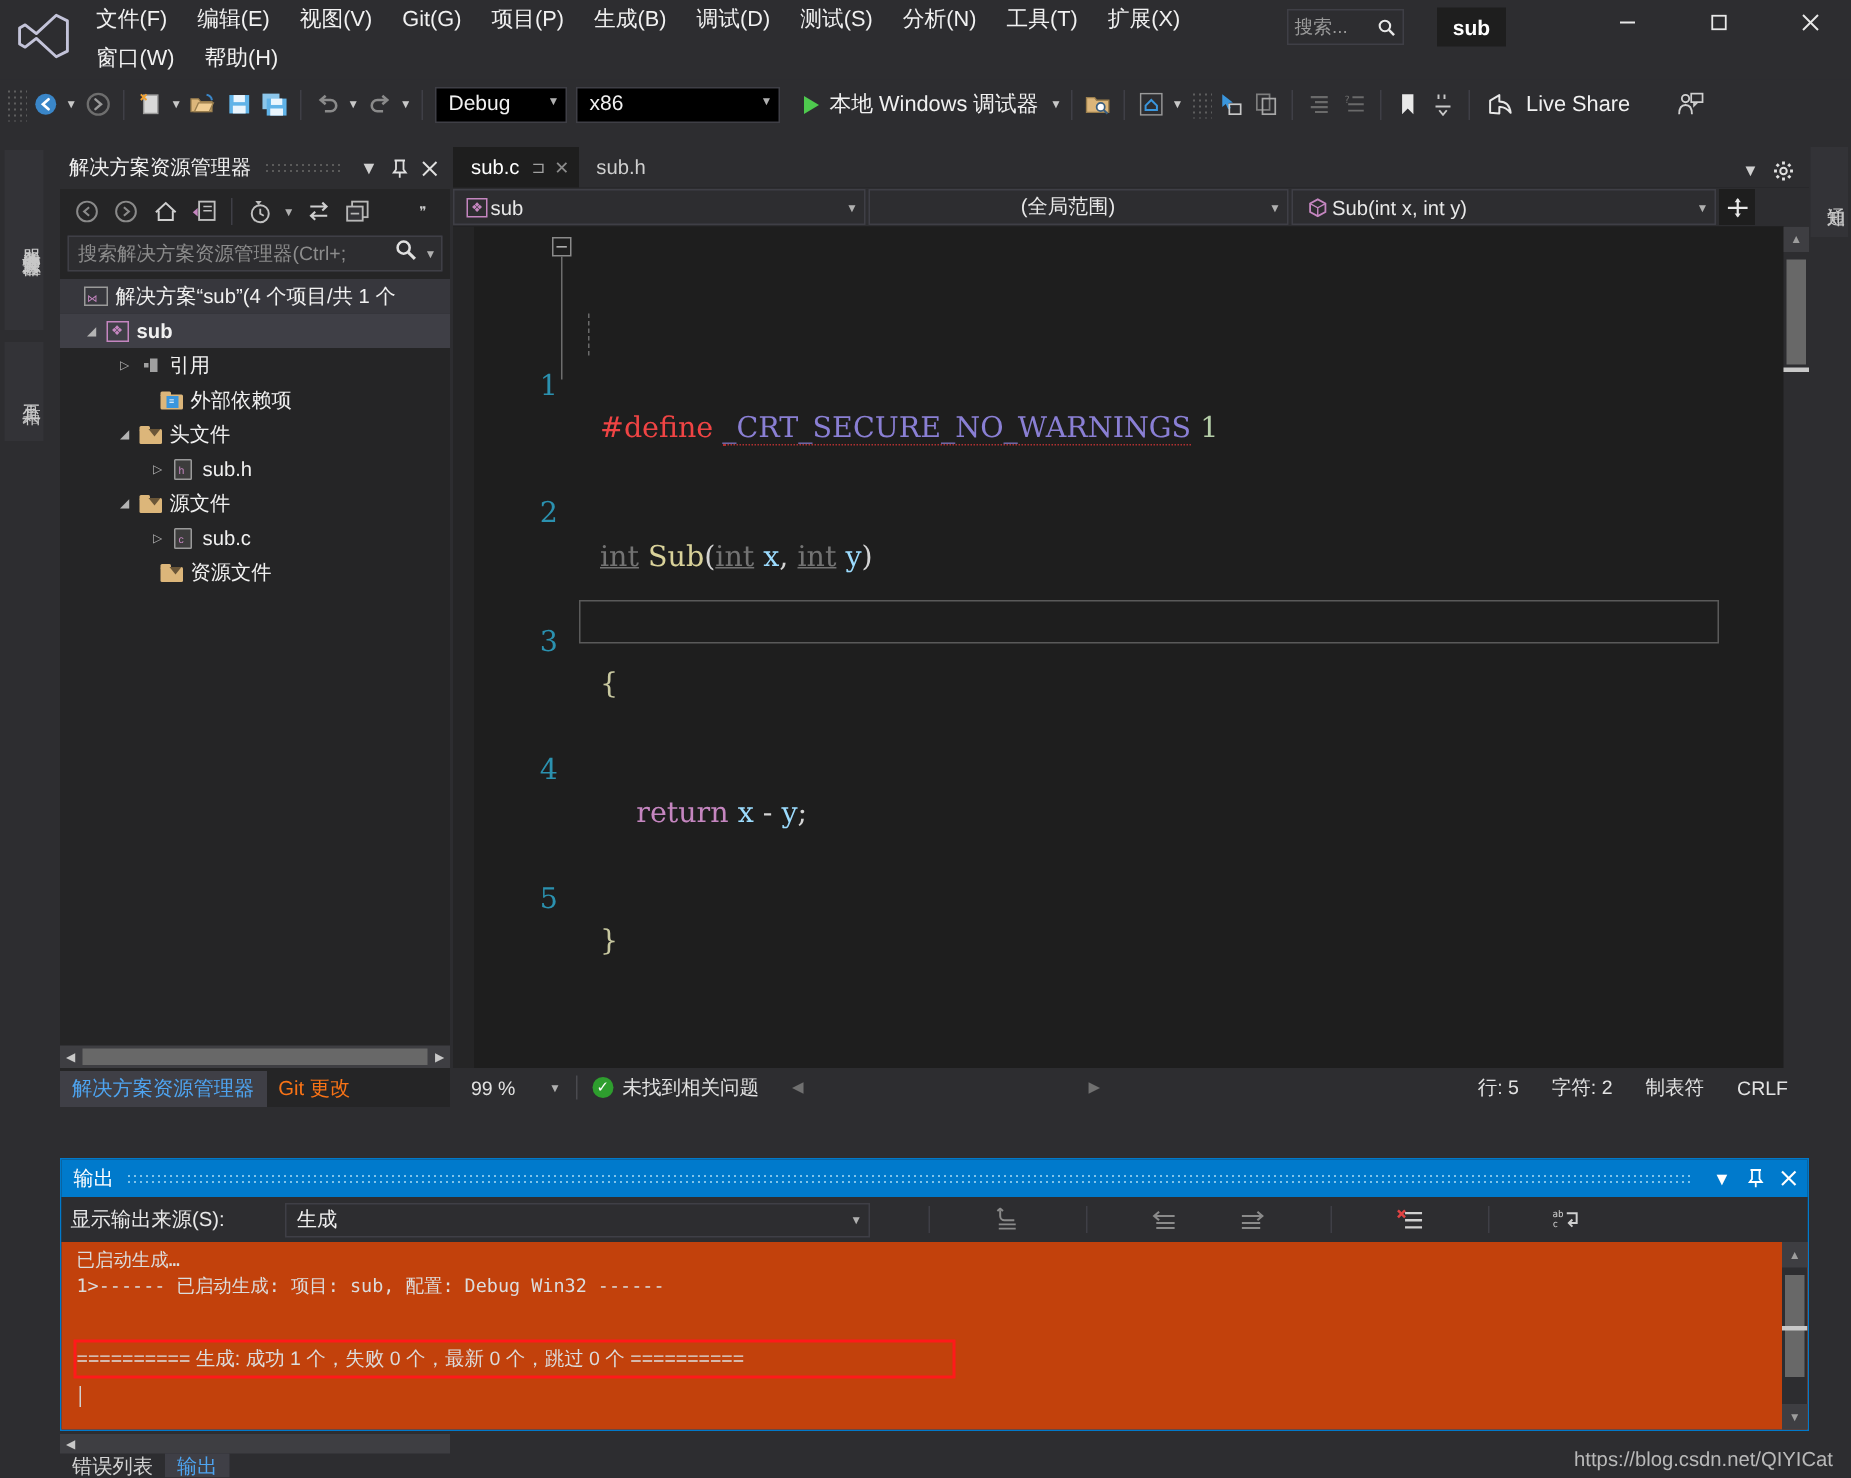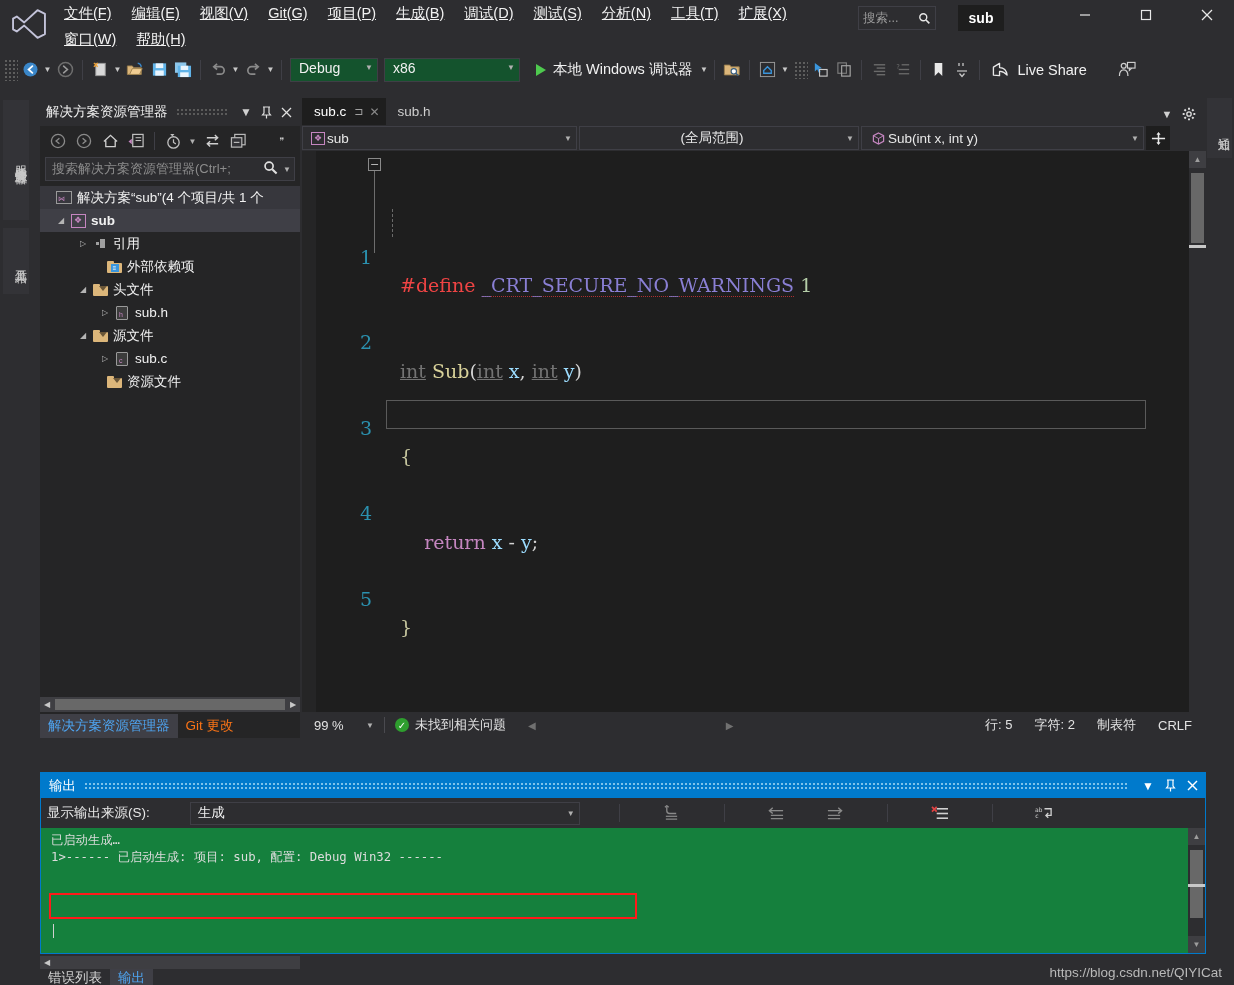--- a/index.html
+++ b/index.html
@@ -9,21 +9,21 @@
     font-family:"Liberation Sans","DejaVu Sans",sans-serif;
     color:#f1f1f1;
     -webkit-font-smoothing:antialiased;
   }
   #app{ position:relative; width:1234px; height:985px; background:#2d2d30; }
 
   
   .titlebar{ position:absolute; left:0; top:0; width:1234px; height:53px; background:#2d2d30; }
   .vslogo{ position:absolute; left:12px; top:7px; width:34px; height:34px; }
   .menuwrap{ position:absolute; left:54px; top:0; width:790px; height:53px;
-             display:flex; flex-wrap:wrap; align-content:flex-start;text-decoration:underline; }
+             display:flex; flex-wrap:wrap; align-content:flex-start; }
   .menuitem{ height:26px; line-height:26px; padding:0 10px; font-size:14.5px; color:#f1f1f1;
              white-space:nowrap; cursor:default; }
 
   .searchbox{ position:absolute; left:858px; top:6px; width:78px; height:24px;
               border:1px solid #3f3f46; background:#2d2d30; display:flex; align-items:center;
               padding:0 4px; }
   .searchbox span{ font-size:12.5px; color:#9a9a9a; }
   .searchbox .mag{ margin-left:auto; }
 
   .projbadge{ position:absolute; left:958px; top:5px; width:46px; height:26px;
@@ -38,21 +38,21 @@
   .toolbar{ position:absolute; left:0; top:53px; width:1234px; height:33px;
             background:#2d2d30; display:flex; align-items:center; }
   .tb-grip{ width:14px; height:22px; margin-left:4px;
             background-image:radial-gradient(#6a6a6a 1px, transparent 1px);
             background-size:4px 4px; opacity:.8; }
   .tb-btn{ height:26px; min-width:24px; display:flex; align-items:center;
            justify-content:center; padding:0 3px; color:#d4d4d4; }
   .tb-sep{ width:1px; height:20px; background:#3f3f46; margin:0 5px; }
   .tb-caret{ width:11px; display:flex; align-items:center; justify-content:center;
              color:#c8c8c8; font-size:8px; }
-  .combo{ height:24px; border:1px solid #3f3f46; background:#14532d; display:flex;
+  .combo{ height:24px; border:1px solid #3f3f46; background:#000000; display:flex;
           align-items:center; padding:0 4px 4px 8px; font-size:14px; color:#f1f1f1; }
   .combo .cv{ white-space:nowrap; }
   .combo .ca{ margin-left:auto; padding-left:10px; font-size:8px; color:#b0b0b0; }
   .runbtn{ display:flex; align-items:center; height:26px; padding:0 6px; color:#f1f1f1;
            font-size:14.5px; white-space:nowrap; }
   .tri{ width:0;height:0;border-left:10px solid #4ec94e;border-top:6px solid transparent;
         border-bottom:6px solid transparent; margin-right:7px; }
   .liveshare{ display:flex; align-items:center; height:26px; padding:0 6px;
               font-size:14.5px; color:#f1f1f1; white-space:nowrap; }
 
@@ -200,21 +200,21 @@
   .out-hdr .hi{ width:22px; height:22px; display:flex; align-items:center;
                 justify-content:center; color:#fff; font-size:12px; }
   .out-tools{ height:30px; background:#2d2d30; display:flex; align-items:center; padding:0 6px;gap:32px; }
   .out-tools .lbl{ font-size:13.5px; color:#e8e8e8; margin-right:8px; white-space:nowrap; }
   .out-combo{ width:390px; height:23px; border:1px solid #3f3f46; background:#2d2d30;
               display:flex; align-items:center; padding:0 4px 0 7px; font-size:13.5px; color:#f1f1f1; }
   .out-combo .oc{ margin-left:auto; font-size:8px; color:#b0b0b0; }
   .out-tools .vsep{ width:1px; height:18px; background:#3f3f46; margin:0 7px; }
   .out-tools .oi{ width:26px; height:24px; display:flex; align-items:center;
                   justify-content:center; color:#9a9a9a; }
-  .out-body{ position:absolute; left:0; top:55px; right:0; bottom:0; background:#15803d;
+  .out-body{ position:absolute; left:0; top:55px; right:0; bottom:0; background:#c2410c;
              overflow:hidden; }
   .out-text{ position:absolute; left:10px; top:4px; right:30px;
              font-family:"DejaVu Sans Mono","Liberation Mono",monospace;
              font-size:12.3px; line-height:16.5px; color:#dcdcdc; white-space:pre; }
   .hl-box{ position:absolute; left:8px; top:65px; width:588px; height:26px;
            border:2px solid #ff1a1a; }
   .out-caret{ position:absolute; left:12px; top:96px; width:1px; height:14px; background:#d0d0d0; }
   .out-vscroll{ position:absolute; right:0; top:0; width:17px; bottom:0; background:#2d2d30; }
   .out-vscroll .up,.out-vscroll .dn{ position:absolute; left:0; width:17px; height:17px;
        display:flex; align-items:center; justify-content:center; color:#9d9d9d;
@@ -874,20 +874,21 @@
           <text x="0" y="7" font-size="6.5" fill="#d0d0d0" font-family="monospace">ab</text>
           <text x="0" y="14" font-size="6.5" fill="#d0d0d0" font-family="monospace">c</text>
           <path d="M10 4 H17 V11 H12 M14 8.5 L11.5 11 L14 13.5" fill="none" stroke="#d0d0d0" stroke-width="1.4"></path>
           </svg>
         </span>
     </div>
 
     <div class="out-body">
       <div class="out-text" style="top:4px">已启动生成…</div>
       <div class="out-text" style="top:20.5px">1&gt;------ 已启动生成: 项目: sub, 配置: Debug Win32 ------</div>
+      <div class="out-text" style="top:70px; font-family:'Liberation Sans',sans-serif; font-size:13px;">========== 生成: 成功 1 个，失败 0 个，最新 0 个，跳过 0 个 ==========</div>
       <div class="hl-box"></div>
       <div class="out-caret"></div>
 
       <div class="out-vscroll">
         <div class="up">▲</div>
         <div class="thumb"></div>
         <div class="mark"></div>
         <div class="dn">▼</div>
       </div>
     </div>

